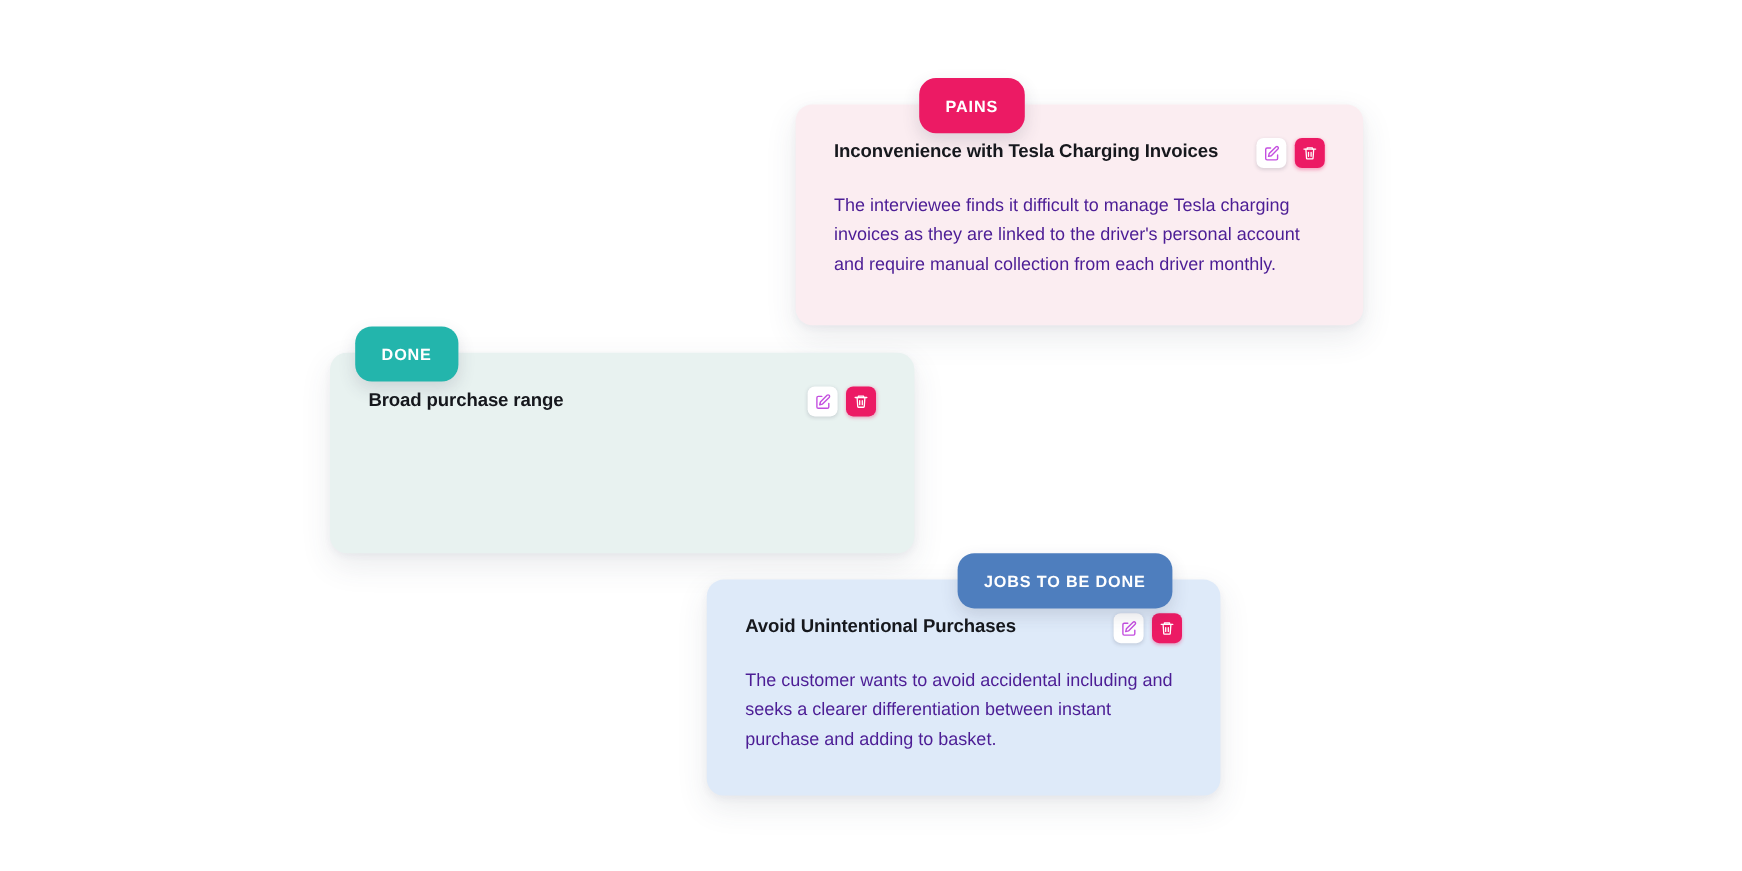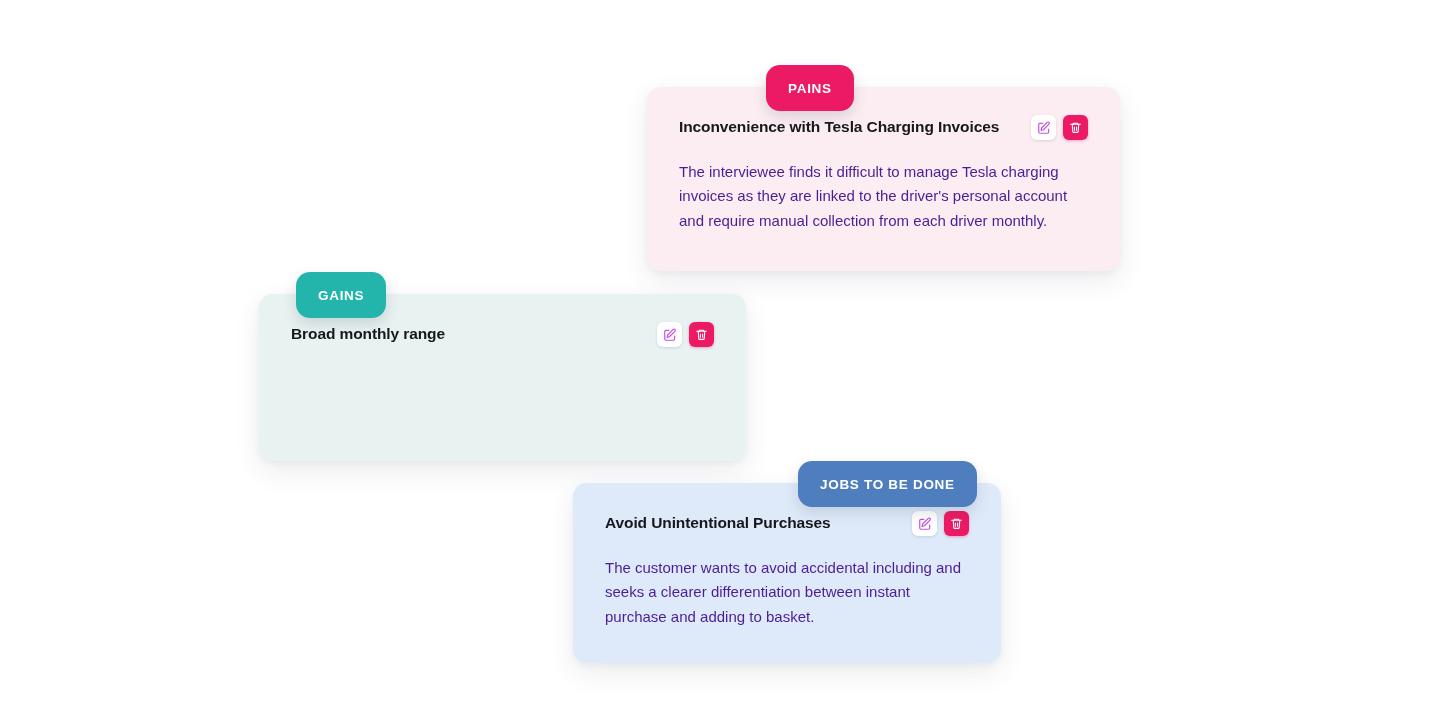--- a/index.html
+++ b/index.html
@@ -20,21 +20,21 @@
     height: 726px;
     padding-left: 20px;
   }
 
   
   .card-group {
     position: absolute;
   }
   .insight-card {
     position: absolute;
-    left: 0;
+    left: 16px;
     top: 22px;
     border-radius: 14px;
     box-sizing: border-box;
     padding: 28px 32px 34px 32px;
     box-shadow: 0 10px 26px rgba(60, 64, 90, 0.10),
                 0 2px 6px rgba(60, 64, 90, 0.05);
   }
   .badge {
     position: absolute;
     top: 0;
@@ -147,25 +147,25 @@
             </span>
           </button>
         </div>
       </div>
       <p class="card-body">The interviewee finds it difficult to manage Tesla charging invoices as they are linked to the driver's personal account and require manual collection from each driver monthly.</p>
     </div>
   </div>
 
   <div class="card-group gains" style="left:259px; top:272px; width:487px;">
     <div class="badge" style="left:37px;">
-      <span>GAINS</span>
+      <span>DONE</span>
     </div>
     <div class="insight-card" style="width:487px; height:167px;">
       <div class="card-head">
-        <h3 class="card-title">Broad monthly range</h3>
+        <h3 class="card-title">Broad purchase range</h3>
         <div class="actions">
           <button class="btn btn-edit">
             <span>
               <svg width="14" height="14" viewBox="0 0 24 24" fill="none" stroke="#c44fe0" stroke-width="2" stroke-linecap="round" stroke-linejoin="round">
                 <path d="M20 14v5a2 2 0 0 1-2 2H5a2 2 0 0 1-2-2V6a2 2 0 0 1 2-2h5"></path>
                 <path d="M17.5 2.5a2.1 2.1 0 0 1 3 3L11 15l-4 1 1-4Z"></path>
               </svg>
             </span>
           </button>
           <button class="btn btn-delete">

